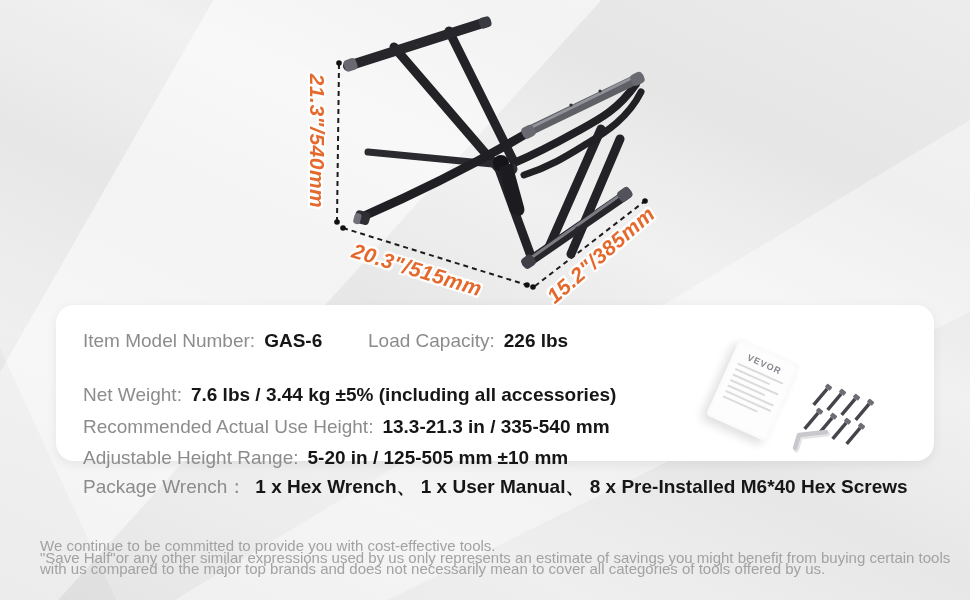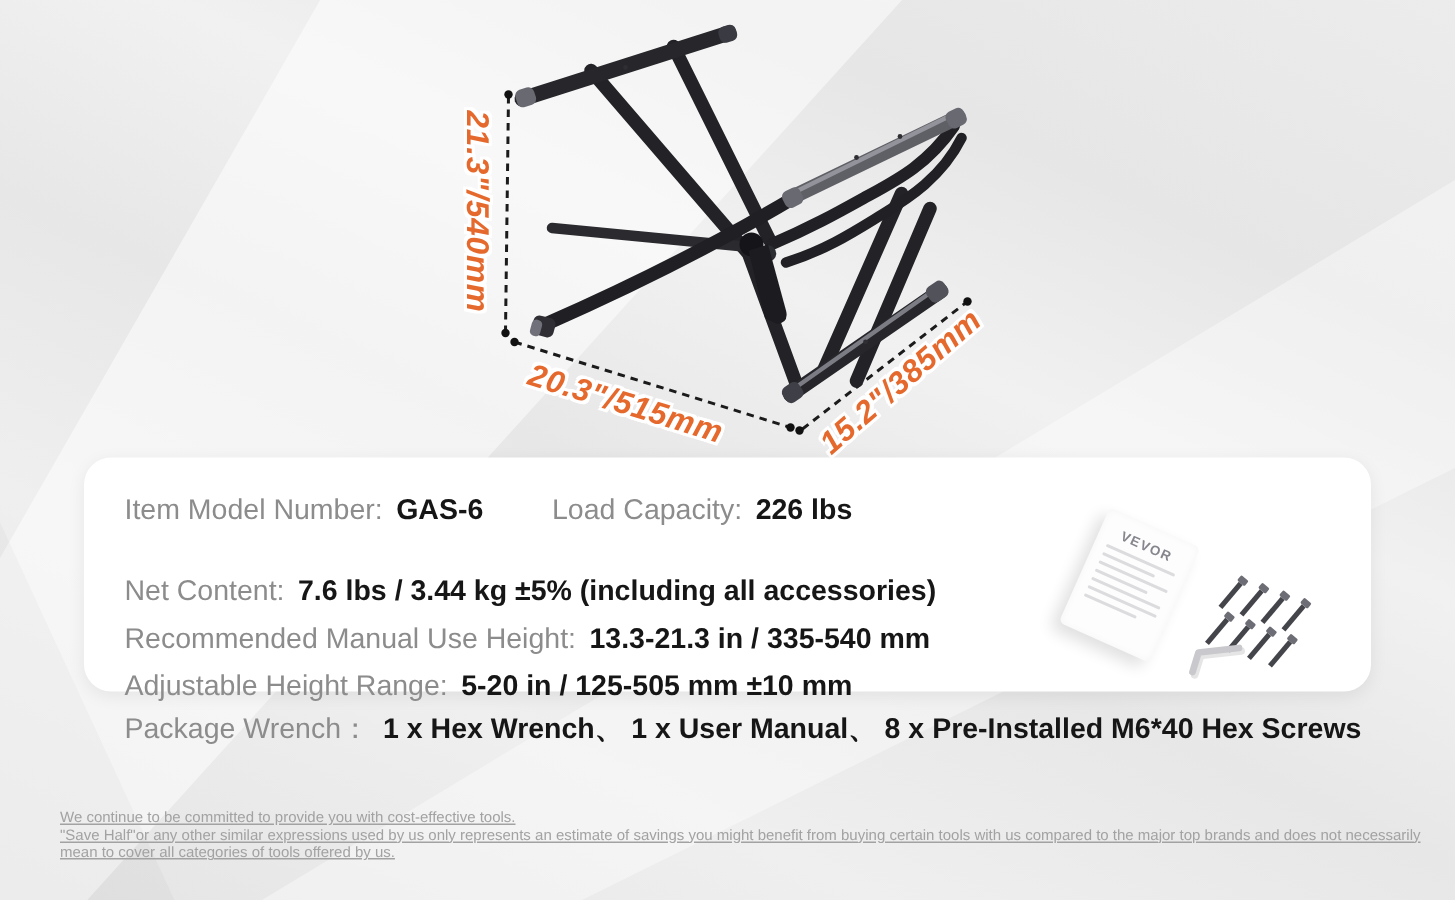--- a/index.html
+++ b/index.html
@@ -25,21 +25,21 @@
     font-size:21px;white-space:nowrap;letter-spacing:.5px;
     text-shadow:-2px -2px 0 #fff,2px -2px 0 #fff,-2px 2px 0 #fff,2px 2px 0 #fff,
       -2px 0 0 #fff,2px 0 0 #fff,0 -2px 0 #fff,0 2px 0 #fff;
   }
   .dim-h{left:317px;top:141px;transform:translate(-50%,-50%) rotate(90deg);}
   .dim-l{left:417px;top:270px;transform:translate(-50%,-50%) rotate(17deg);}
   .dim-d{left:601px;top:255px;transform:translate(-50%,-50%) rotate(-41deg);}
 
   .spec-panel{
     position:absolute;left:56px;top:305px;width:858px;height:156px;
-    background:#ffffff;border-radius:18px;box-shadow:0 3px 12px rgba(0,0,0,.07);
+    background:#ffffff;border-radius:18px;box-shadow:0 3px 12px rgba(0,0,0,.07);padding-left:20px;
   }
   .spec-row{position:absolute;left:27px;white-space:nowrap;line-height:24px;font-size:19px;}
   .spec-row .lbl{color:#8c8c8c;}
   .spec-row .val{color:#161616;font-weight:700;margin-left:9px;}
   .r1{top:24px;}  .r1 .pair2{position:absolute;left:285px;top:0;}
   .r2{top:51px;}  .r3{top:78px;}  .r4{top:110px;} .r5{top:141px;} .r6{top:170px;}
 
   .acc{position:absolute;left:695px;top:335px;width:200px;height:130px;}
   .manual{
     position:absolute;left:25px;top:13px;width:66px;height:84px;background:#fdfdfd;
@@ -47,21 +47,21 @@
     box-shadow:-4px 6px 10px rgba(0,0,0,.12), inset 0 0 6px rgba(0,0,0,.03);
     overflow:hidden;
   }
   .manual .brand{display:block;text-align:center;margin-top:9px;font-size:9px;font-weight:700;
     color:#85858d;letter-spacing:1px;}
   .manual .tl{height:2px;background:#dcdcdf;margin:4px 8px 0 8px;border-radius:1px;}
   .manual .tl.short{margin-right:20px;}
   .acc-svg{position:absolute;left:0;top:0;}
 
   .disclaimer{position:absolute;left:40px;top:540px;width:925px;color:#a2a2a2;
-    font-size:10px;line-height:11.6px;text-decoration:underline;}
+    font-size:15px;line-height:11.6px;}
   .disclaimer p{margin:0;}
 </style>
 </head>
 <body>
 
 <div class="stage">
   <div class="bg-grad"></div>
   <div class="bg-wedge1"></div>
   <div class="bg-wedge2"></div>
   <div class="bg-wedge3"></div>
@@ -135,24 +135,24 @@
   <div class="dim-label dim-d">15.2"/385mm</div>
 
   <div class="spec-panel">
     <div class="spec-row r1">
       <span class="lbl">Item Model Number:</span><span class="val">GAS-6</span>
       <span class="pair2">
         <span class="lbl">Load Capacity:</span><span class="val">226 lbs</span>
       </span>
     </div>
     <div class="spec-row r3">
-      <span class="lbl">Net Content:</span><span class="val">7.6 lbs / 3.44 kg ±5% (including all accessories)</span>
+      <span class="lbl">Net Weight:</span><span class="val">7.6 lbs / 3.44 kg ±5% (including all accessories)</span>
     </div>
     <div class="spec-row r4">
-      <span class="lbl">Recommended Manual Use Height:</span><span class="val">13.3-21.3 in / 335-540 mm</span>
+      <span class="lbl">Recommended Actual Use Height:</span><span class="val">13.3-21.3 in / 335-540 mm</span>
     </div>
     <div class="spec-row r5">
       <span class="lbl">Adjustable Height Range:</span><span class="val">5-20 in / 125-505 mm ±10 mm</span>
     </div>
     <div class="spec-row r6">
       <span class="lbl">Package Wrench：</span><span class="val">1 x Hex Wrench、 1 x User Manual、 8 x Pre-Installed M6*40 Hex Screws</span>
     </div>
 
     <div class="acc" style="left:639px;top:30px;">
       <div class="manual">

